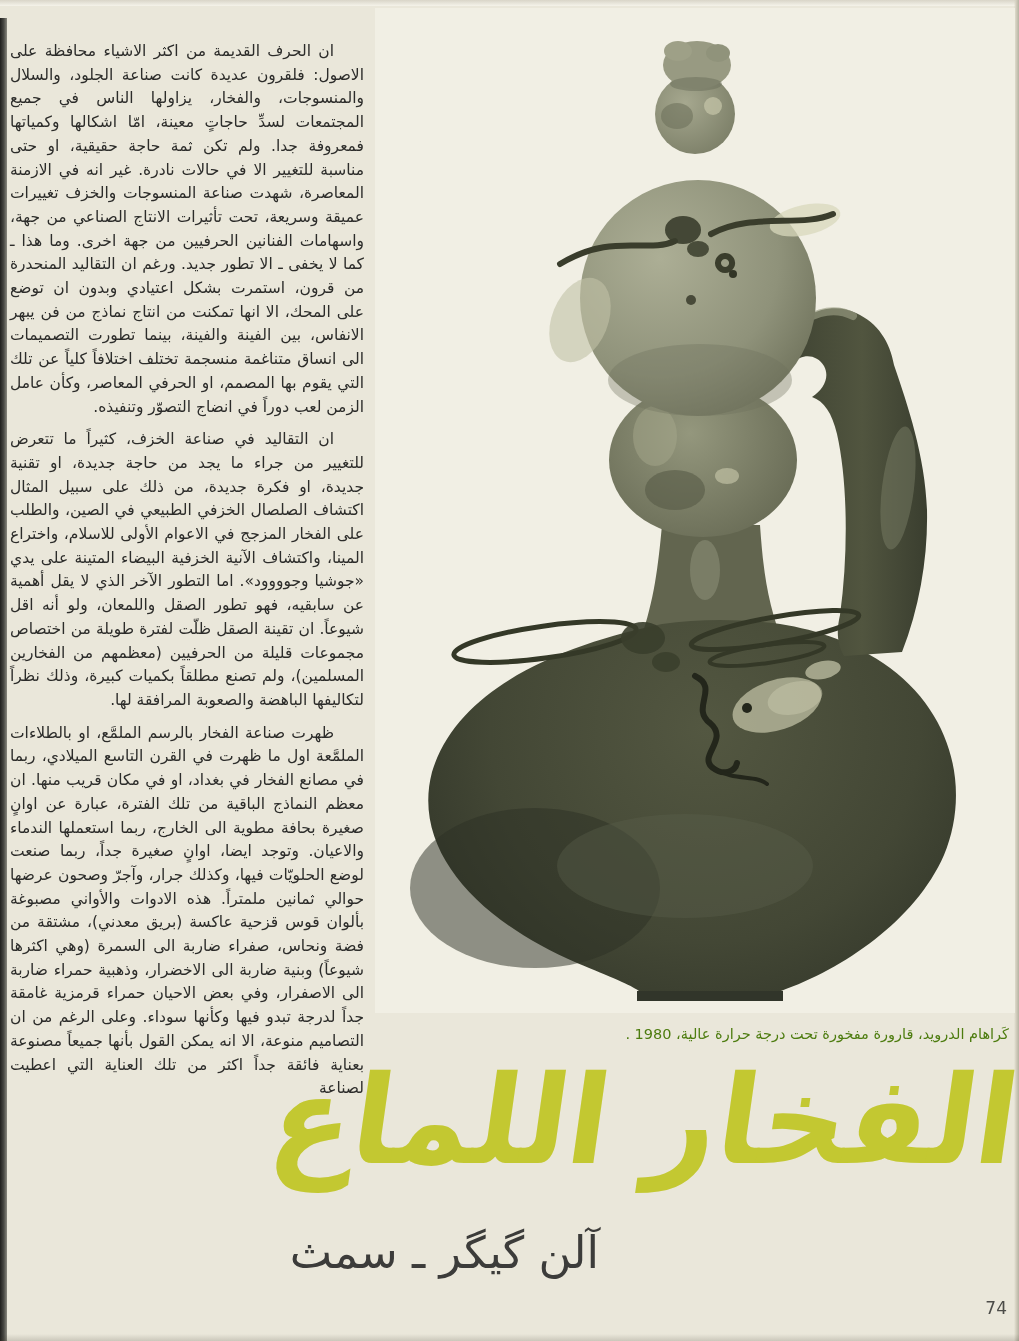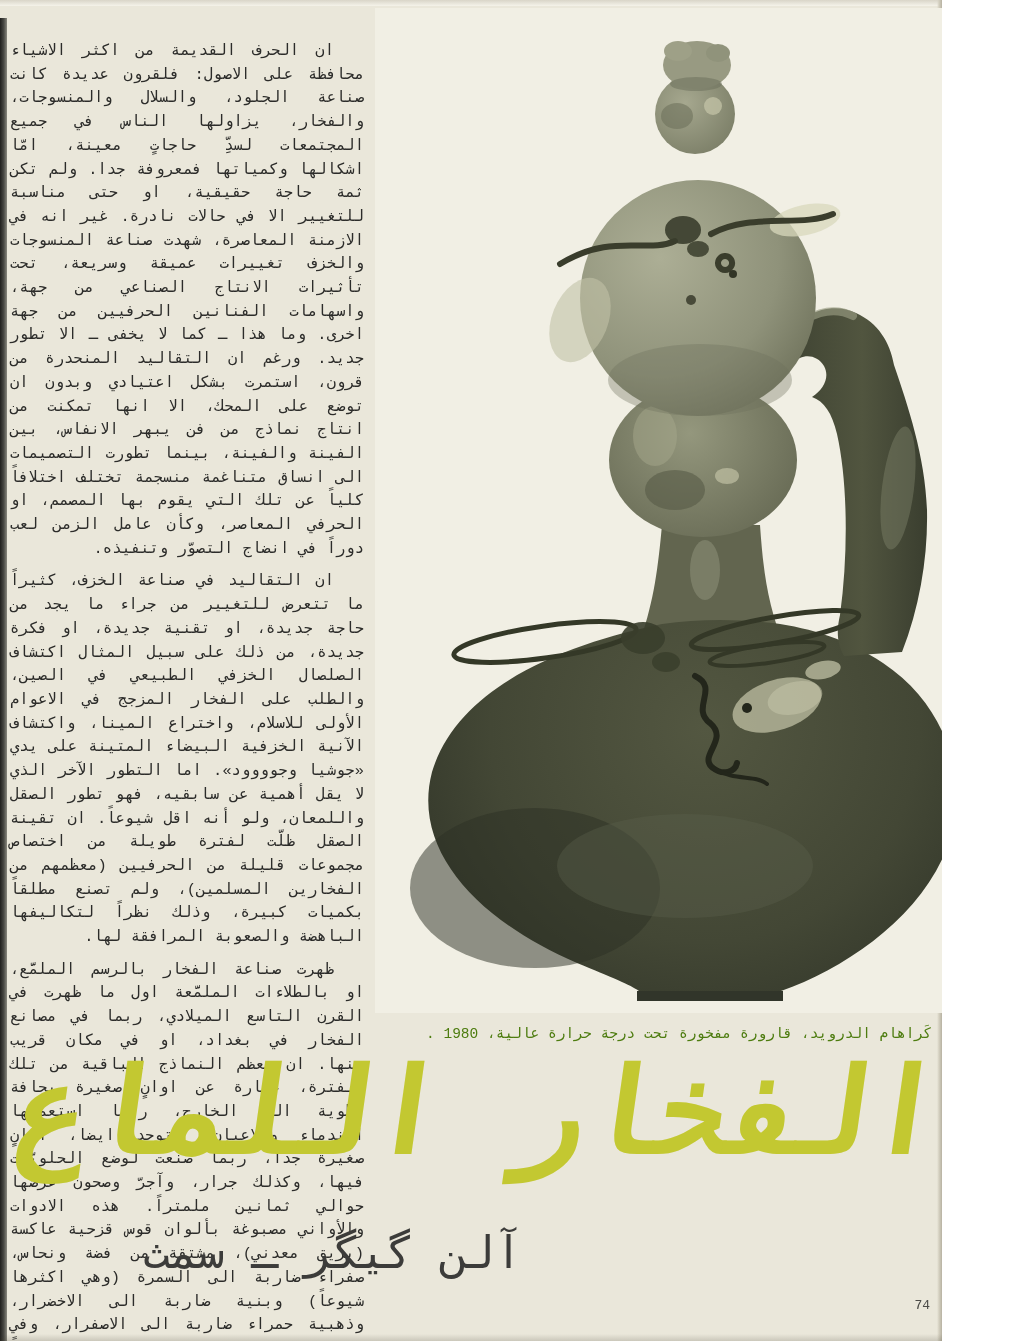--- a/index.html
+++ b/index.html
@@ -1,17 +1,17 @@
 <!DOCTYPE html>
 <html lang="ar"><head>
 <meta charset="utf-8">
 <style>
   html,body{margin:0;padding:0;}
   body{width:1019px;height:1341px;font-family:"DejaVu Sans",sans-serif;}
-  .page{position:relative;width:942px;height:1341px;background:#eae7da;overflow:hidden;font-family:Liberation Mono, monospace;}
+  .page{position:relative;width:1019px;height:1341px;background:#eae7da;overflow:hidden;}
 
   
   .edge-top{position:absolute;left:0;top:0;width:100%;height:6px;
     background:linear-gradient(#d9d5c8,#f5f3ea);}
   .edge-left{position:absolute;left:0;top:18px;width:7px;height:1323px;
     background:linear-gradient(90deg,#1f1f1d,#4a4a45 55%,#8a897f);}
   .edge-right{position:absolute;right:0;top:0;width:5px;height:100%;
     background:linear-gradient(90deg,rgba(0,0,0,0),#d4d0c0 40%,#b7b2a2);}
   .edge-bottom{position:absolute;left:0;bottom:0;width:100%;height:7px;
     background:linear-gradient(rgba(0,0,0,0),rgba(60,55,40,.18));}
@@ -37,21 +37,21 @@
     font-size:118px;font-weight:bold;line-height:1.25;color:#c3c831;
     transform:skewX(-8deg) scaleY(1.04);transform-origin:100% 60%;}
 
   
   .byline{position:absolute;right:420px;top:1226px;
     direction:rtl;white-space:nowrap;
     font-size:45px;font-weight:400;color:#3c3c3a;letter-spacing:0;
     transform:scaleY(.98);}
 
   
-  .folio{position:absolute;right:12px;top:1298px;font-size:13px;color:#4c4c48;}
+  .folio{position:absolute;right:12px;top:1298px;font-size:17px;color:#4c4c48;}
 </style>
 </head>
 <body>
 
 <div class="page">
 
   <div class="edge-top"></div>
   <div class="edge-left"></div>
   <div class="edge-right"></div>
   <div class="edge-bottom"></div>

